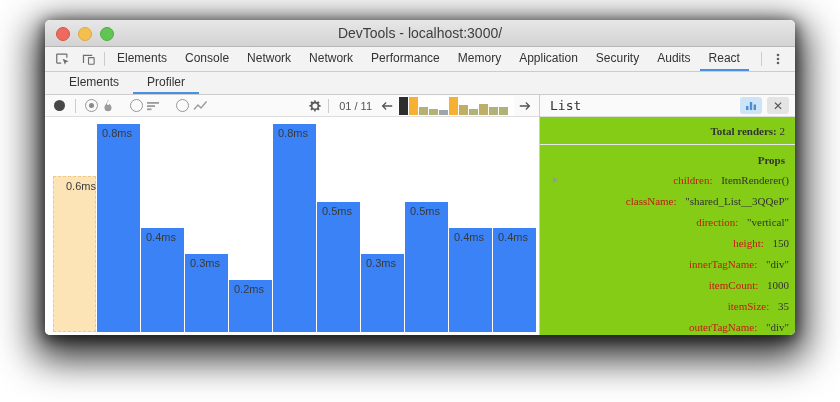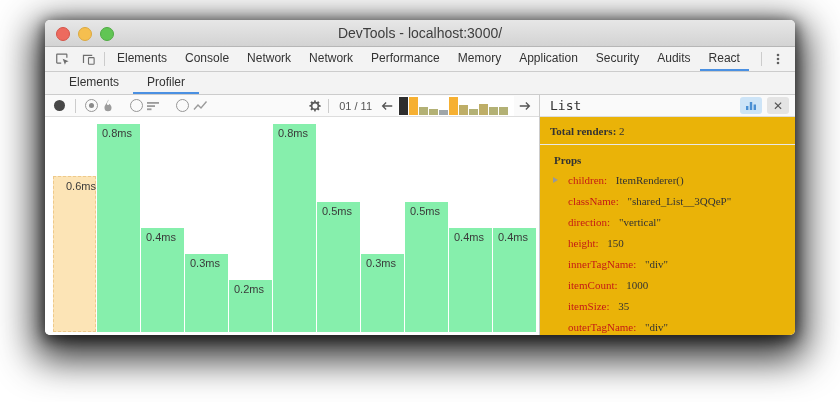--- a/index.html
+++ b/index.html
@@ -24,35 +24,35 @@
   .tab{display:flex;align-items:center;padding:0 9px;font-size:12px;color:#333;cursor:pointer;border-bottom:2px solid transparent;}
   .tab.active{border-bottom:2px solid #4a90e2;}
   .tabbar-right{margin-left:auto;display:flex;align-items:stretch;padding-right:4px;}
   
   .subtabbar{height:22px;background:#f3f3f3;border-bottom:1px solid #ccc;display:flex;align-items:stretch;padding-left:10px;}
   .subtab{display:flex;align-items:center;padding:0 14px;font-size:12px;color:#333;cursor:pointer;border-bottom:2px solid transparent;}
   .subtab.active{border-bottom:2px solid #4a90e2;}
   
   .content{display:flex;height:242px;}
   .left-pane{width:494px;display:flex;flex-direction:column;}
-  .right-pane{width:255px;border-left:1px solid #ccc;display:flex;flex-direction:column;background:#eab308;}
+  .right-pane{width:255px;border-left:1px solid #ccc;display:flex;flex-direction:column;background:#84cc16;text-align:right;}
   
   .ptoolbar{height:21px;background:#fafafa;border-bottom:1px solid #ddd;display:flex;align-items:center;padding:0 6px 0 9px;}
   .record{width:11px;height:11px;border-radius:50%;background:#474747;cursor:pointer;margin-right:7px;}
   .radio{width:11px;height:11px;border-radius:50%;border:1px solid #979797;display:inline-block;position:relative;cursor:pointer;}
   .radio.sel::after{content:"";position:absolute;left:3px;top:3px;width:5px;height:5px;border-radius:50%;background:#8a8a8a;}
   .viewopt{display:flex;align-items:center;gap:4px;margin-right:16px;cursor:pointer;}
   .spacer{flex:1;}
   .counter{font-size:11px;color:#555;margin:16px 7px;white-space:nowrap;}
   .arrow{display:flex;align-items:center;justify-content:center;width:16px;cursor:pointer;}
   .minimap{height:20px;width:116px;background:#fff;display:flex;align-items:flex-end;gap:1px;padding:1px 1px;box-sizing:border-box;margin:0 3px;}
   .mbar{width:9px;cursor:pointer;}
   
   .chart{flex:1;background:#fff;display:flex;align-items:flex-end;padding:0 0 5px 8px;overflow:hidden;}
-  .bar{width:43px;margin-right:1px;background:#86efac;box-sizing:border-box;font-size:11px;color:#3a3a3a;
+  .bar{width:43px;margin-right:1px;background:#3b82f6;box-sizing:border-box;font-size:11px;color:#3a3a3a;
        padding:3px 0 0 5px;cursor:pointer;}
   .bar.selected{background:#fce4b6;border:1px dashed #eec98a;}
   
   .rheader{height:21px;border-bottom:1px solid #ddd;display:flex;align-items:center;padding:0 6px 0 10px;background:#fafafa;}
   .rtitle{font-family:"DejaVu Sans Mono",monospace;font-size:13px;color:#333;}
   .hbtn{width:22px;height:17px;border-radius:3px;display:flex;align-items:center;justify-content:center;cursor:pointer;}
   .hbtn.chart-on{background:#cde4f7;}
   .hbtn.closeb{background:#e4e4e4;margin-left:5px;color:#555;font-size:12px;line-height:1;}
   .rbody{flex:1;overflow:hidden;font-family:Liberation Serif, serif;font-size:11px;color:#333;}
   .totalrow{padding:8px 10px 7px 10px;border-bottom:1px solid #e8e8e8;}

